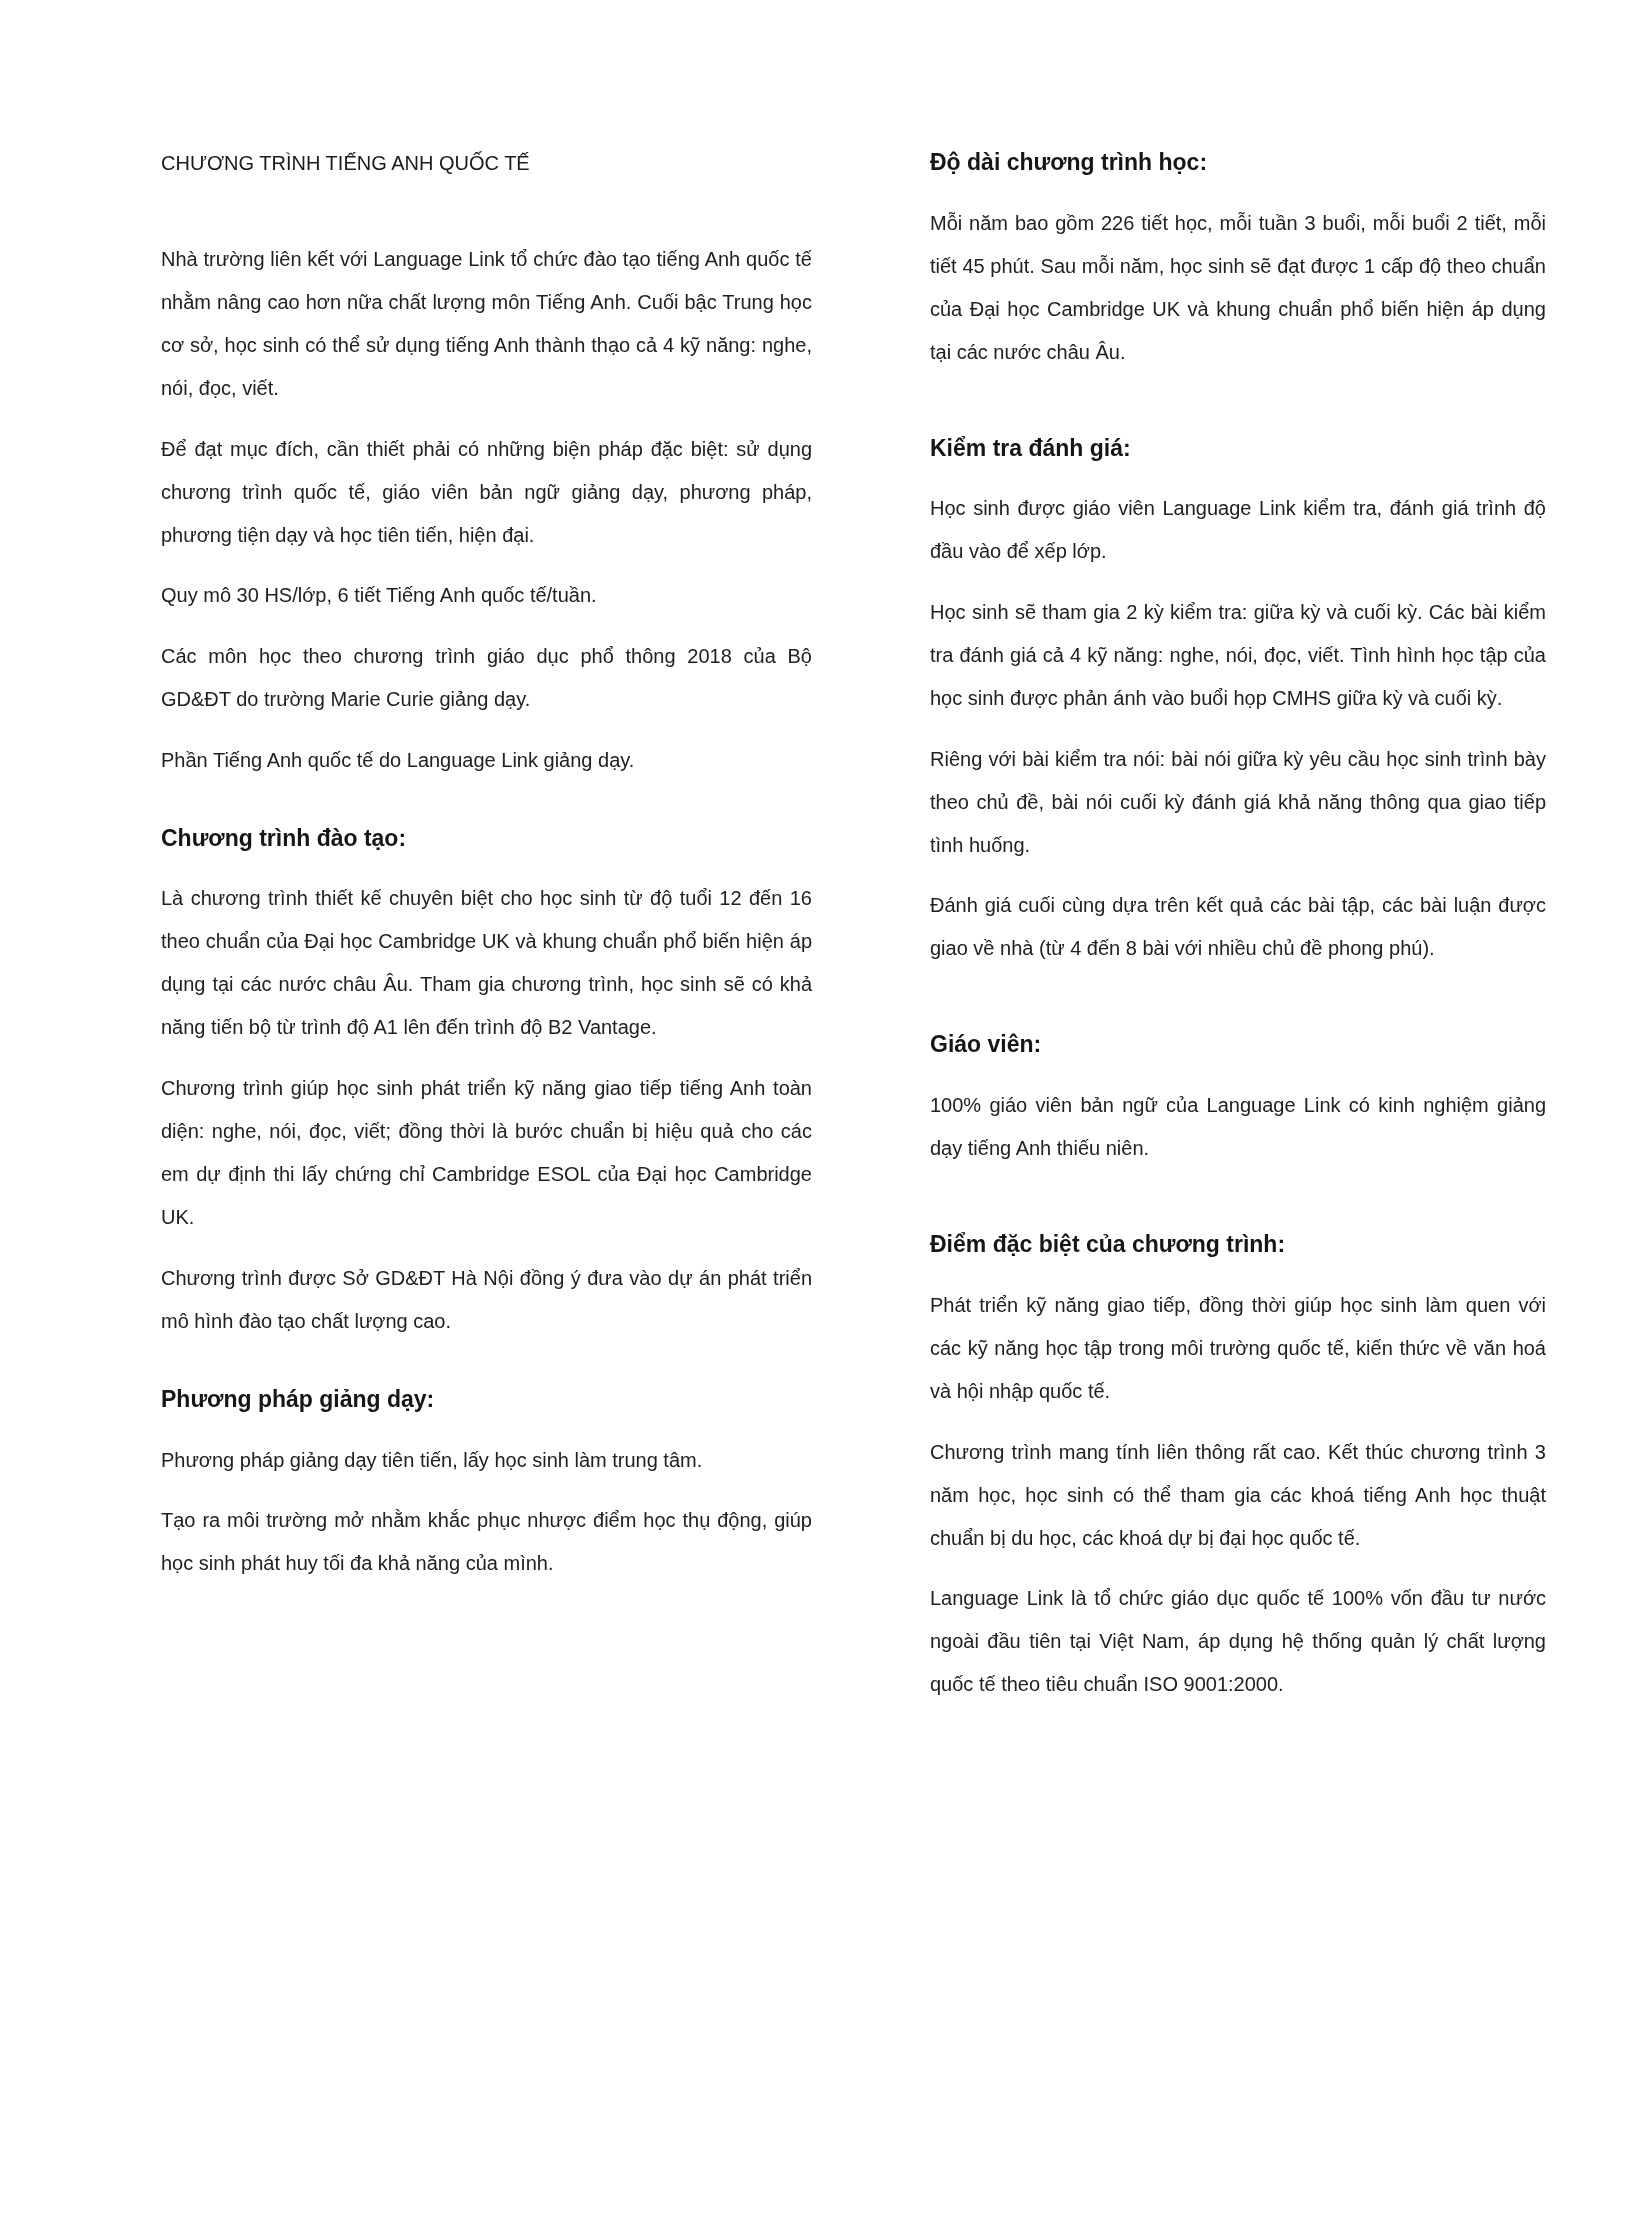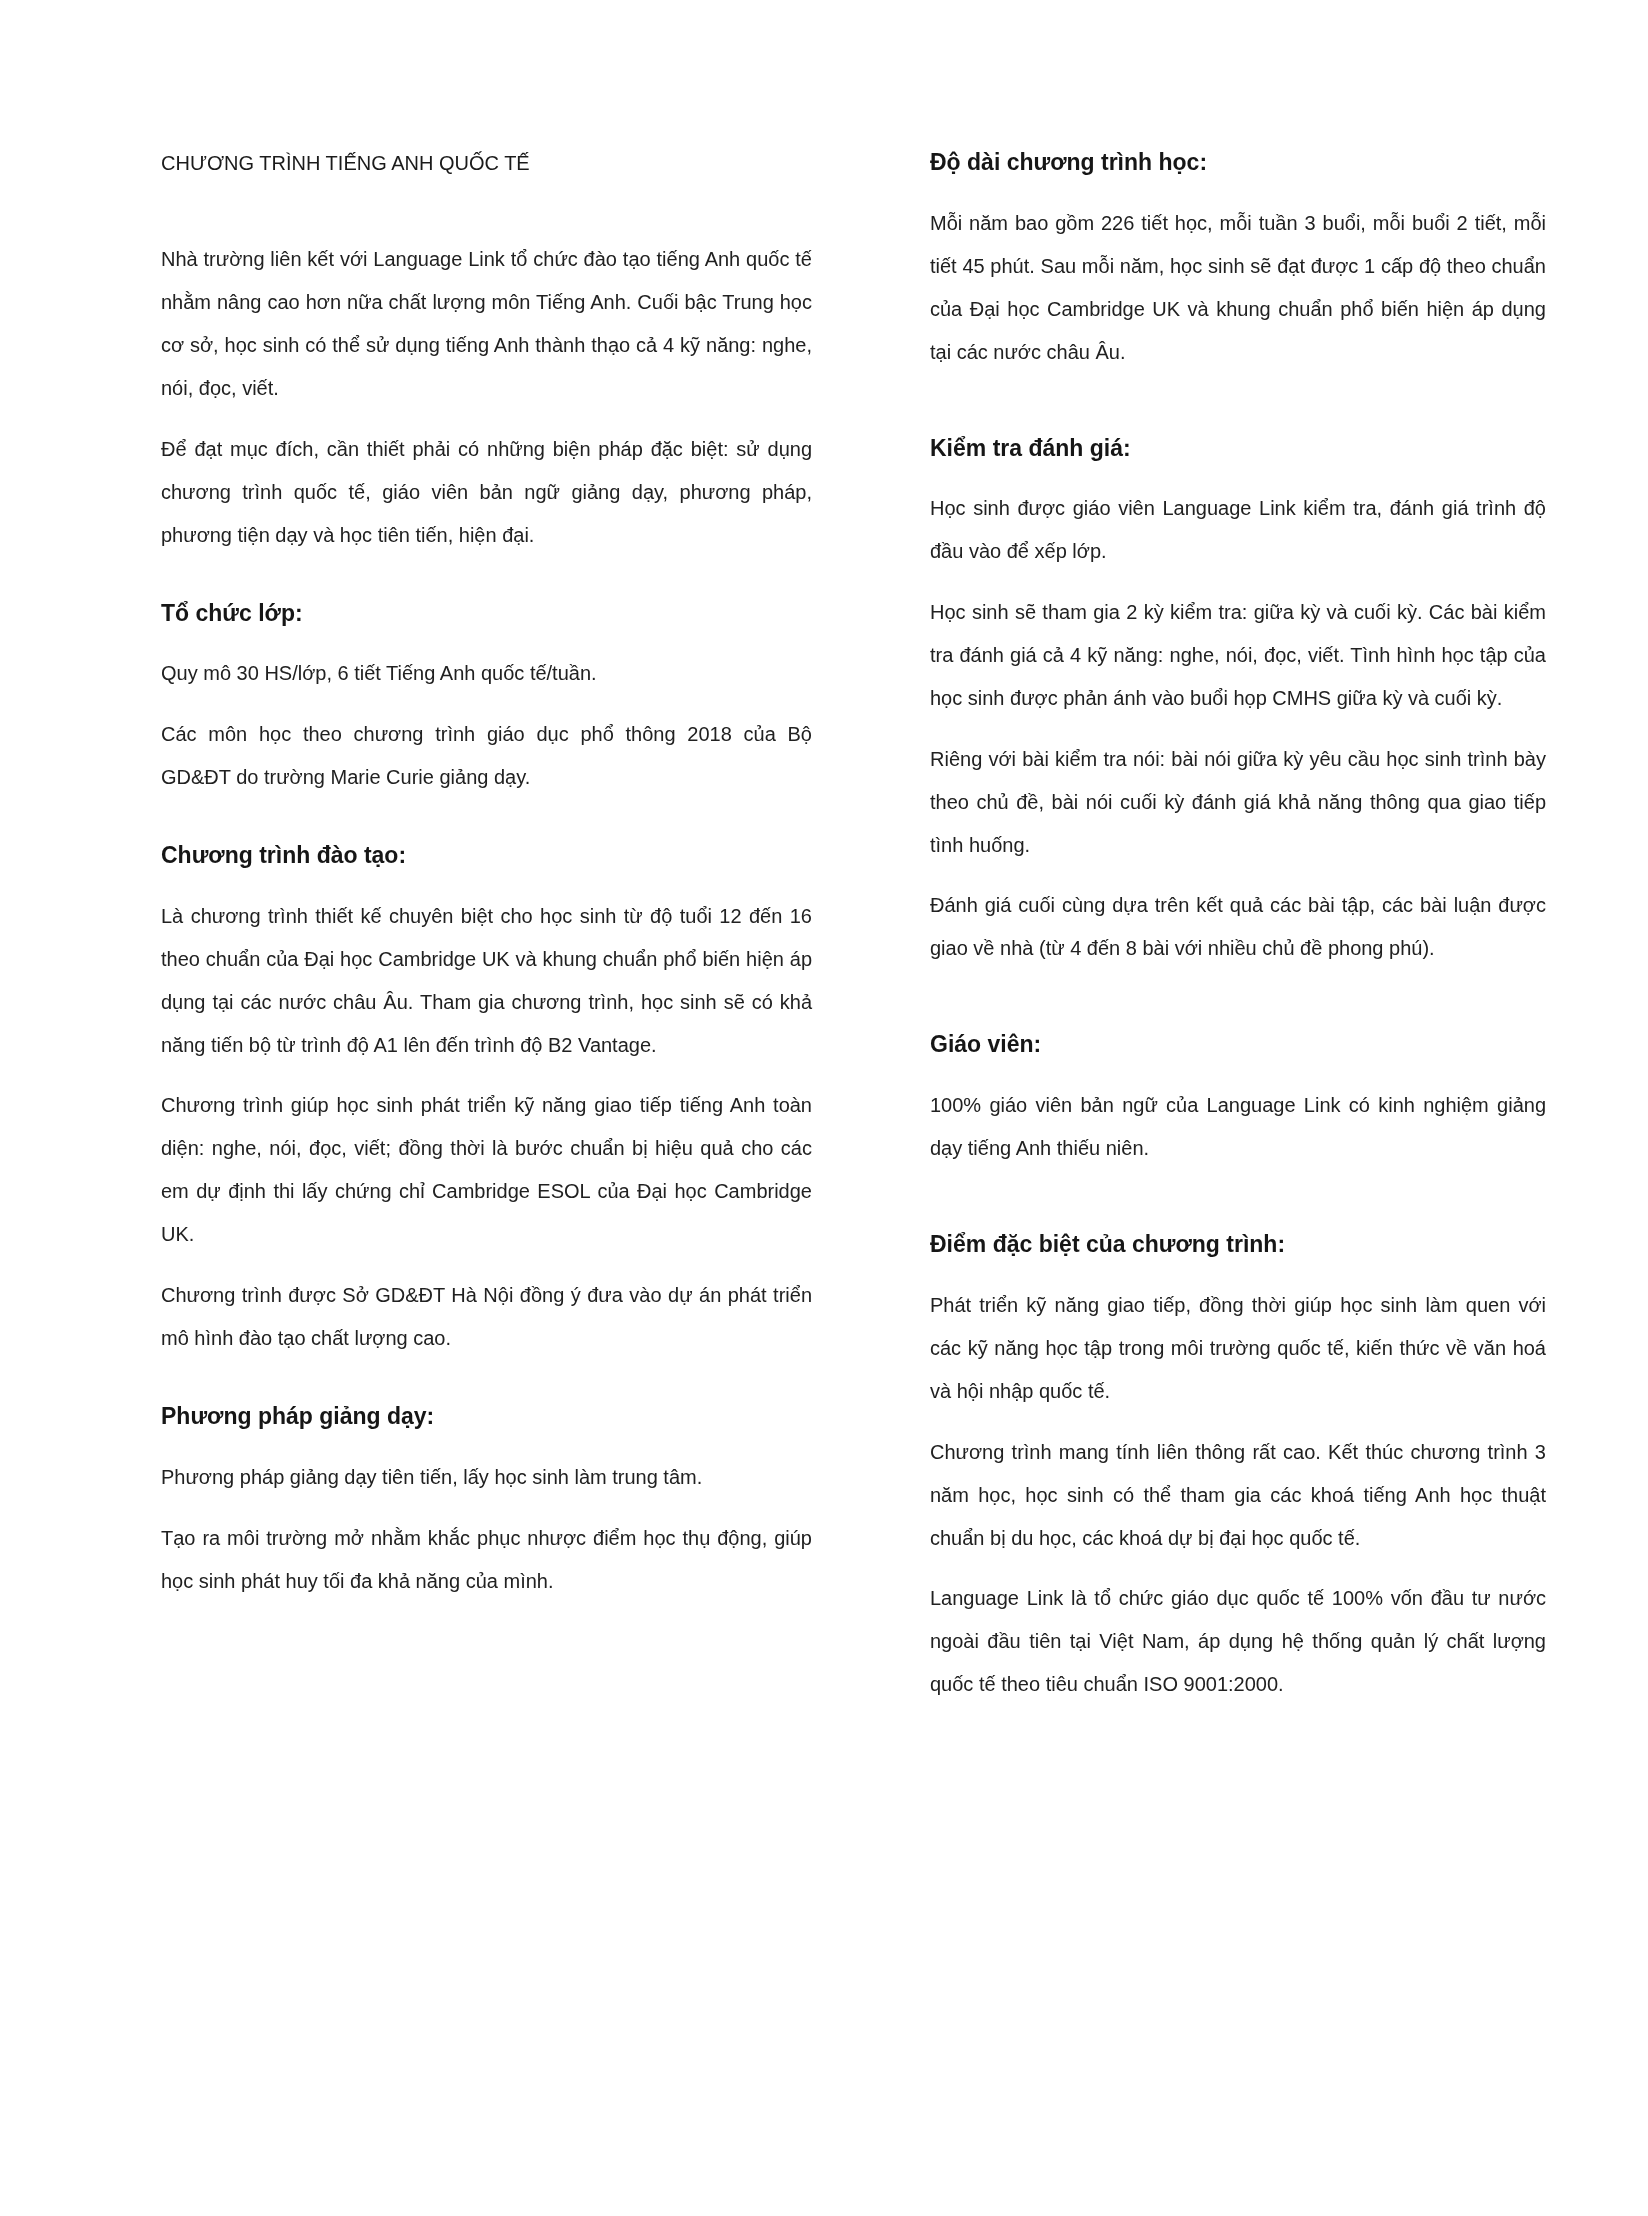--- a/index.html
+++ b/index.html
@@ -32,23 +32,23 @@
   }
   .p.last { margin-bottom:0; }
 </style>
 </head>
 <body>
 
 <div class="col col-left">
   <div class="doc-title">CHƯƠNG TRÌNH TIẾNG ANH QUỐC TẾ</div>
   <div class="p">Nhà trường liên kết với Language Link tổ chức đào tạo tiếng Anh quốc tế nhằm nâng cao hơn nữa chất lượng môn Tiếng Anh. Cuối bậc Trung học cơ sở, học sinh có thể sử dụng tiếng Anh thành thạo cả 4 kỹ năng: nghe, nói, đọc, viết.</div>
   <div class="p">Để đạt mục đích, cần thiết phải có những biện pháp đặc biệt: sử dụng chương trình quốc tế, giáo viên bản ngữ giảng dạy, phương pháp, phương tiện dạy và học tiên tiến, hiện đại.</div>
-  <div class="h">Tổ chức lớp:</div>
   <div class="p">Quy mô 30 HS/lớp, 6 tiết Tiếng Anh quốc tế/tuần.</div>
   <div class="p">Các môn học theo chương trình giáo dục phổ thông 2018 của Bộ GD&amp;ĐT do trường Marie Curie giảng dạy.</div>
+  <div class="p">Phần Tiếng Anh quốc tế do Language Link giảng dạy.</div>
   <div class="h">Chương trình đào tạo:</div>
   <div class="p">Là chương trình thiết kế chuyên biệt cho học sinh từ độ tuổi 12 đến 16 theo chuẩn của Đại học Cambridge UK và khung chuẩn phổ biến hiện áp dụng tại các nước châu Âu. Tham gia chương trình, học sinh sẽ có khả năng tiến bộ từ trình độ A1 lên đến trình độ B2 Vantage.</div>
   <div class="p">Chương trình giúp học sinh phát triển kỹ năng giao tiếp tiếng Anh toàn diện: nghe, nói, đọc, viết; đồng thời là bước chuẩn bị hiệu quả cho các em dự định thi lấy chứng chỉ Cambridge ESOL của Đại học Cambridge UK.</div>
   <div class="p">Chương trình được Sở GD&amp;ĐT Hà Nội đồng ý đưa vào dự án phát triển mô hình đào tạo chất lượng cao.</div>
   <div class="h">Phương pháp giảng dạy:</div>
   <div class="p">Phương pháp giảng dạy tiên tiến, lấy học sinh làm trung tâm.</div>
   <div class="p last">Tạo ra môi trường mở nhằm khắc phục nhược điểm học thụ động, giúp học sinh phát huy tối đa khả năng của mình.</div>
 </div>
 
 <div class="col col-right">

